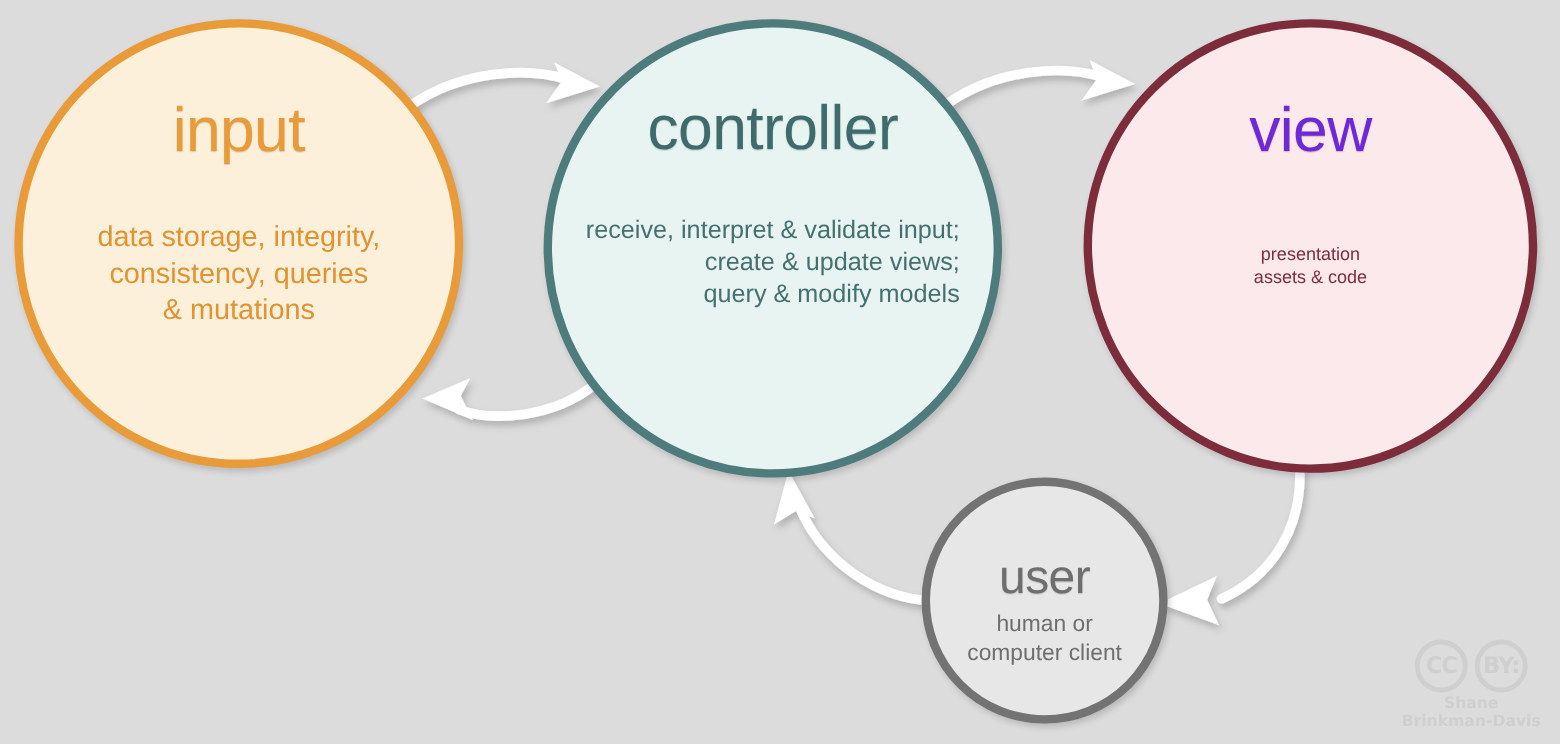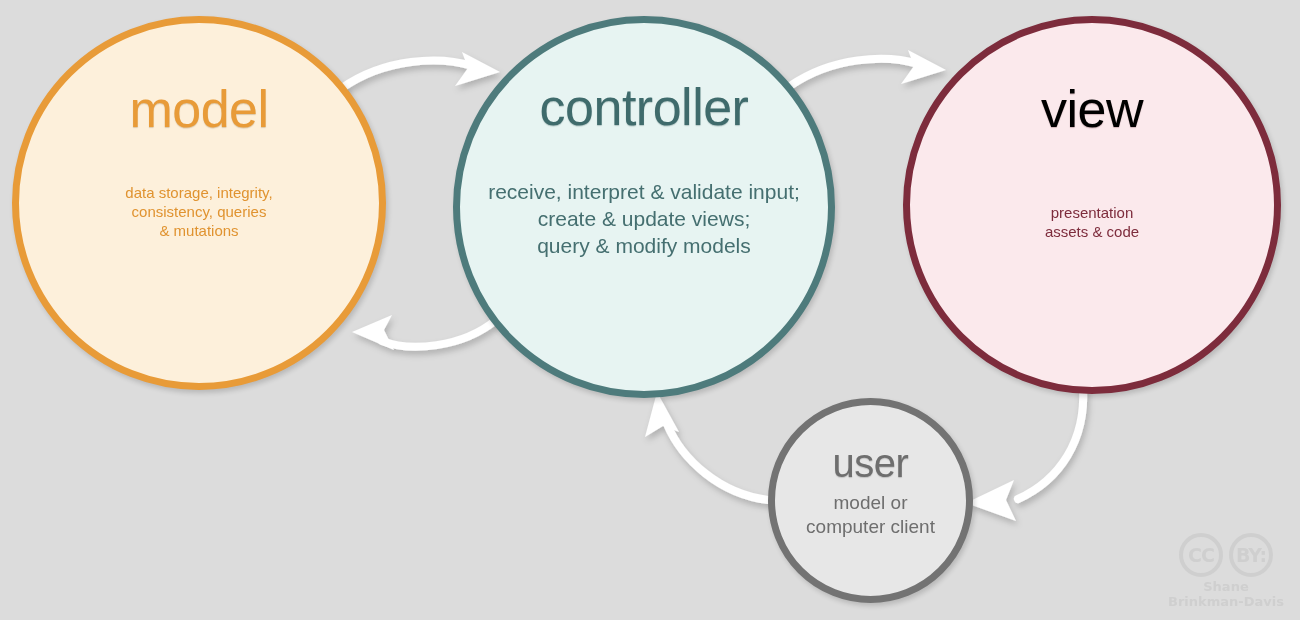--- a/index.html
+++ b/index.html
@@ -46,31 +46,32 @@
     box-shadow: 2px 3px 5px rgba(0,0,0,0.16);
   }
   #node-model .node-title {
     margin-top: 60px;
     font-size: 52px;
     color: #e89b38;
     text-shadow: 0 1px 1px rgba(120,80,20,0.25);
   }
   #node-model .node-desc {
     margin-top: 48px;
-    font-size: 15px;
+    font-size: 24px;
     color: #e09330;
   }
 
   
   #node-controller {
     left: 453px; top: 16px;
     width: 382px; height: 382px;
     background: #e7f4f2;
     border: 7px solid #4e7b7c;
     box-shadow: 2px 3px 5px rgba(0,0,0,0.16);
+    text-align: right;
   }
   #node-controller .node-title {
     margin-top: 58px;
     font-size: 52px;
     color: #3f6b6c;
     text-shadow: 0 1px 1px rgba(30,70,70,0.25);
   }
   #node-controller .node-desc {
     margin-top: 46px;
     font-size: 21px;
@@ -81,40 +82,40 @@
   #node-view {
     left: 903px; top: 16px;
     width: 378px; height: 378px;
     background: #fbe9ec;
     border: 7px solid #7d2c3c;
     box-shadow: 2px 3px 5px rgba(0,0,0,0.16);
   }
   #node-view .node-title {
     margin-top: 60px;
     font-size: 52px;
-    color: #000000;
+    color: #6d28d9;
     text-shadow: 0 1px 1px rgba(80,20,30,0.25);
   }
   #node-view .node-desc {
     margin-top: 68px;
     font-size: 15px;
     color: #7d2c3c;
   }
 
   
   #node-user {
     left: 768px; top: 398px;
     width: 205px; height: 205px;
     background: #e7e7e7;
     border: 7px solid #737373;
     box-shadow: 2px 3px 5px rgba(0,0,0,0.16);
     z-index: 4;
   }
   #node-user .node-title {
-    margin-top: 38px;
+    margin-top: 56px;
     font-size: 40px;
     color: #6e6e6e;
     text-shadow: 0 1px 1px rgba(60,60,60,0.22);
   }
   #node-user .node-desc {
     margin-top: 8px;
     font-size: 19px;
     color: #6e6e6e;
   }
 
@@ -200,42 +201,42 @@
       <path d="M 966,503 L 1014,480 L 1006,500 L 1016,521 Z" fill="#ffffff"></path>
     </g>
 
     <g filter="url(#arrowShadow)">
       <path d="M 768,500 C 720,494 682,460 667,424" fill="none" stroke="#ffffff" stroke-width="8" stroke-linecap="round"></path>
       <path d="M 657,392 L 679,432 L 663,426 L 645,437 Z" fill="#ffffff"></path>
     </g>
   </svg>
 
   <div class="node" id="node-model">
-    <div class="node-title">model</div>
+    <div class="node-title">input</div>
     <div class="node-desc">data storage, integrity,
 consistency, queries
 &amp; mutations</div>
   </div>
 
   <div class="node" id="node-controller">
     <div class="node-title">controller</div>
     <div class="node-desc">receive, interpret &amp; validate input;
 create &amp; update views;
 query &amp; modify models</div>
   </div>
 
   <div class="node" id="node-view">
     <div class="node-title">view</div>
     <div class="node-desc">presentation
 assets &amp; code</div>
   </div>
 
   <div class="node" id="node-user">
     <div class="node-title">user</div>
-    <div class="node-desc">model or
+    <div class="node-desc">human or
 computer client</div>
   </div>
 
   <div id="license">
     <div class="cc-marks">
       <div class="cc-circle">CC</div>
       <div class="cc-circle">BY:</div>
     </div>
     <div class="author">Shane
 Brinkman-Davis</div>

